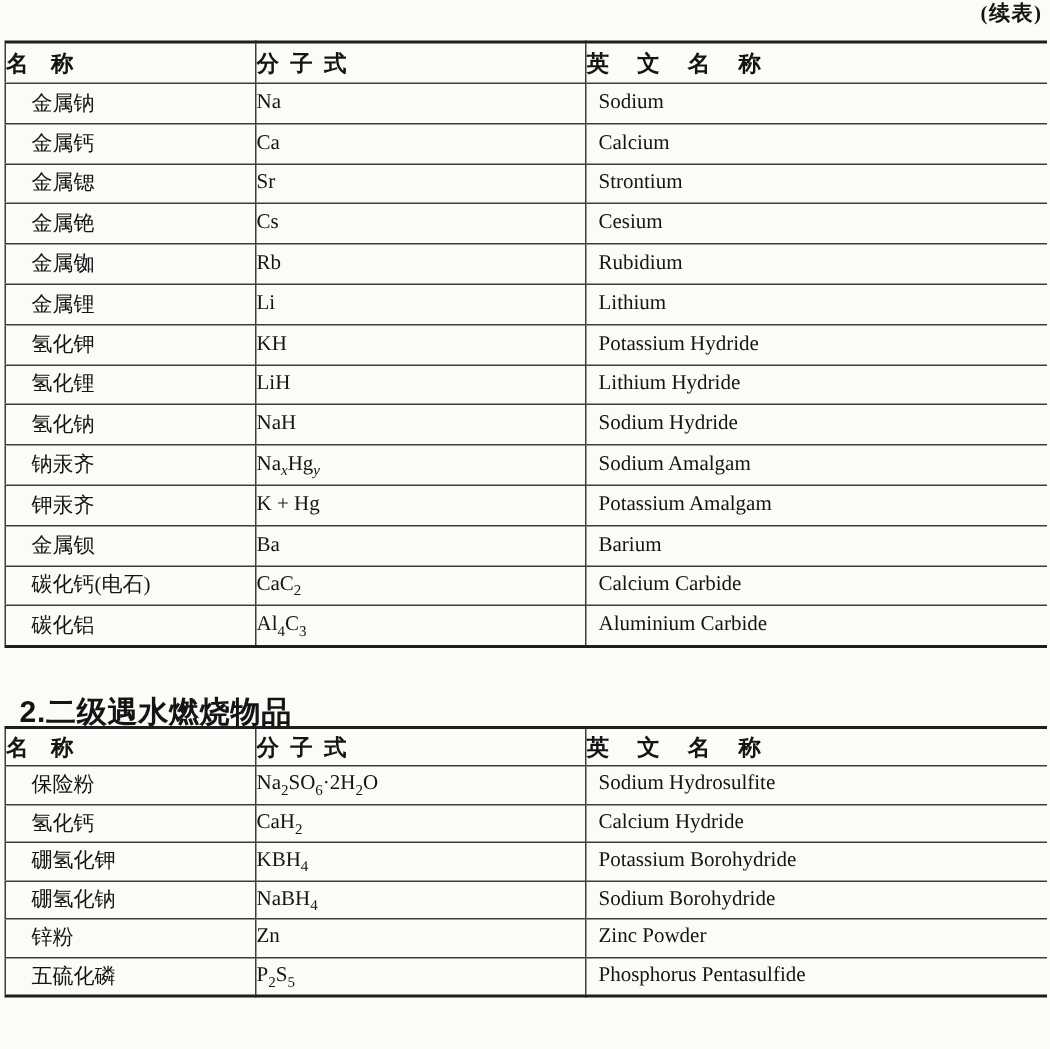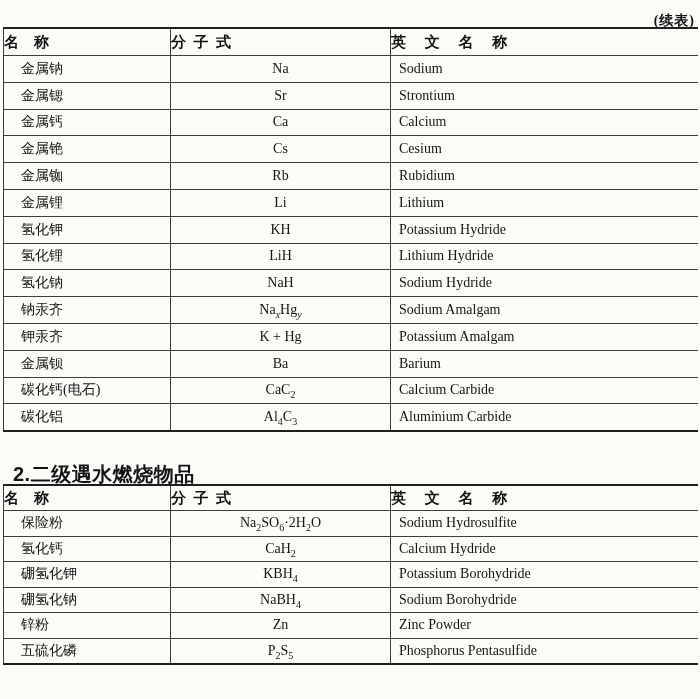--- a/index.html
+++ b/index.html
@@ -7,21 +7,21 @@
   body {
     width:700px; height:699px;
     background:var(--paper);
     color:var(--ink);
     font-family:"Liberation Serif","DejaVu Serif",serif;
     overflow:hidden;
   }
   .page { position:relative; width:700px; height:699px; }
 
   .continued {
-    position:absolute; top:12px; right:5px;
+    position:absolute; top:0; right:5px;
     font-size:14px; font-weight:bold;
     letter-spacing:1px;
   }
 
   table.chem {
     position:absolute; left:3px;
     width:694px;
     border-collapse:collapse;
     table-layout:fixed;
     border-top:2.5px solid var(--line-heavy);
@@ -51,21 +51,21 @@
     white-space:pre;
     font-size:15px;
     border-bottom:1.5px solid var(--line-thin);
   }
   table.t1 th { height:26px; }
   table.t2 th { height:24px; }
   table.t1 td { height:25.8px; }
   table.t2 td { height:24.5px; }
 
   td.cell-name    { padding-left:17px; }
-  td.cell-formula { padding-left:0;text-align:center; }
+  td.cell-formula { padding-left:0; }
   td.cell-english { padding-left:8px;  }
 
   td sub { font-size:10px; line-height:0; }
 
   .section-heading {
     position:absolute; top:461px; left:13px;
     font-family:"Liberation Sans","DejaVu Sans",sans-serif;
     font-weight:bold;
     font-size:20px;
     letter-spacing:0.5px;
@@ -91,28 +91,28 @@
         <th>英     文     名     称</th>
       </tr>
     </thead>
     <tbody>
         <tr>
           <td class="cell-name b0">金属钠</td>
           <td class="cell-formula b1">Na</td>
           <td class="cell-english">Sodium</td>
         </tr>
         <tr>
+          <td class="cell-name b0">金属钙</td>
+          <td class="cell-formula b1">Ca</td>
+          <td class="cell-english">Calcium</td>
+        </tr>
+        <tr>
           <td class="cell-name b0">金属锶</td>
           <td class="cell-formula b1">Sr</td>
           <td class="cell-english">Strontium</td>
-        </tr>
-        <tr>
-          <td class="cell-name b0">金属钙</td>
-          <td class="cell-formula b1">Ca</td>
-          <td class="cell-english">Calcium</td>
         </tr>
         <tr>
           <td class="cell-name b0">金属铯</td>
           <td class="cell-formula b1">Cs</td>
           <td class="cell-english">Cesium</td>
         </tr>
         <tr>
           <td class="cell-name b0">金属铷</td>
           <td class="cell-formula b1">Rb</td>
           <td class="cell-english">Rubidium</td>

